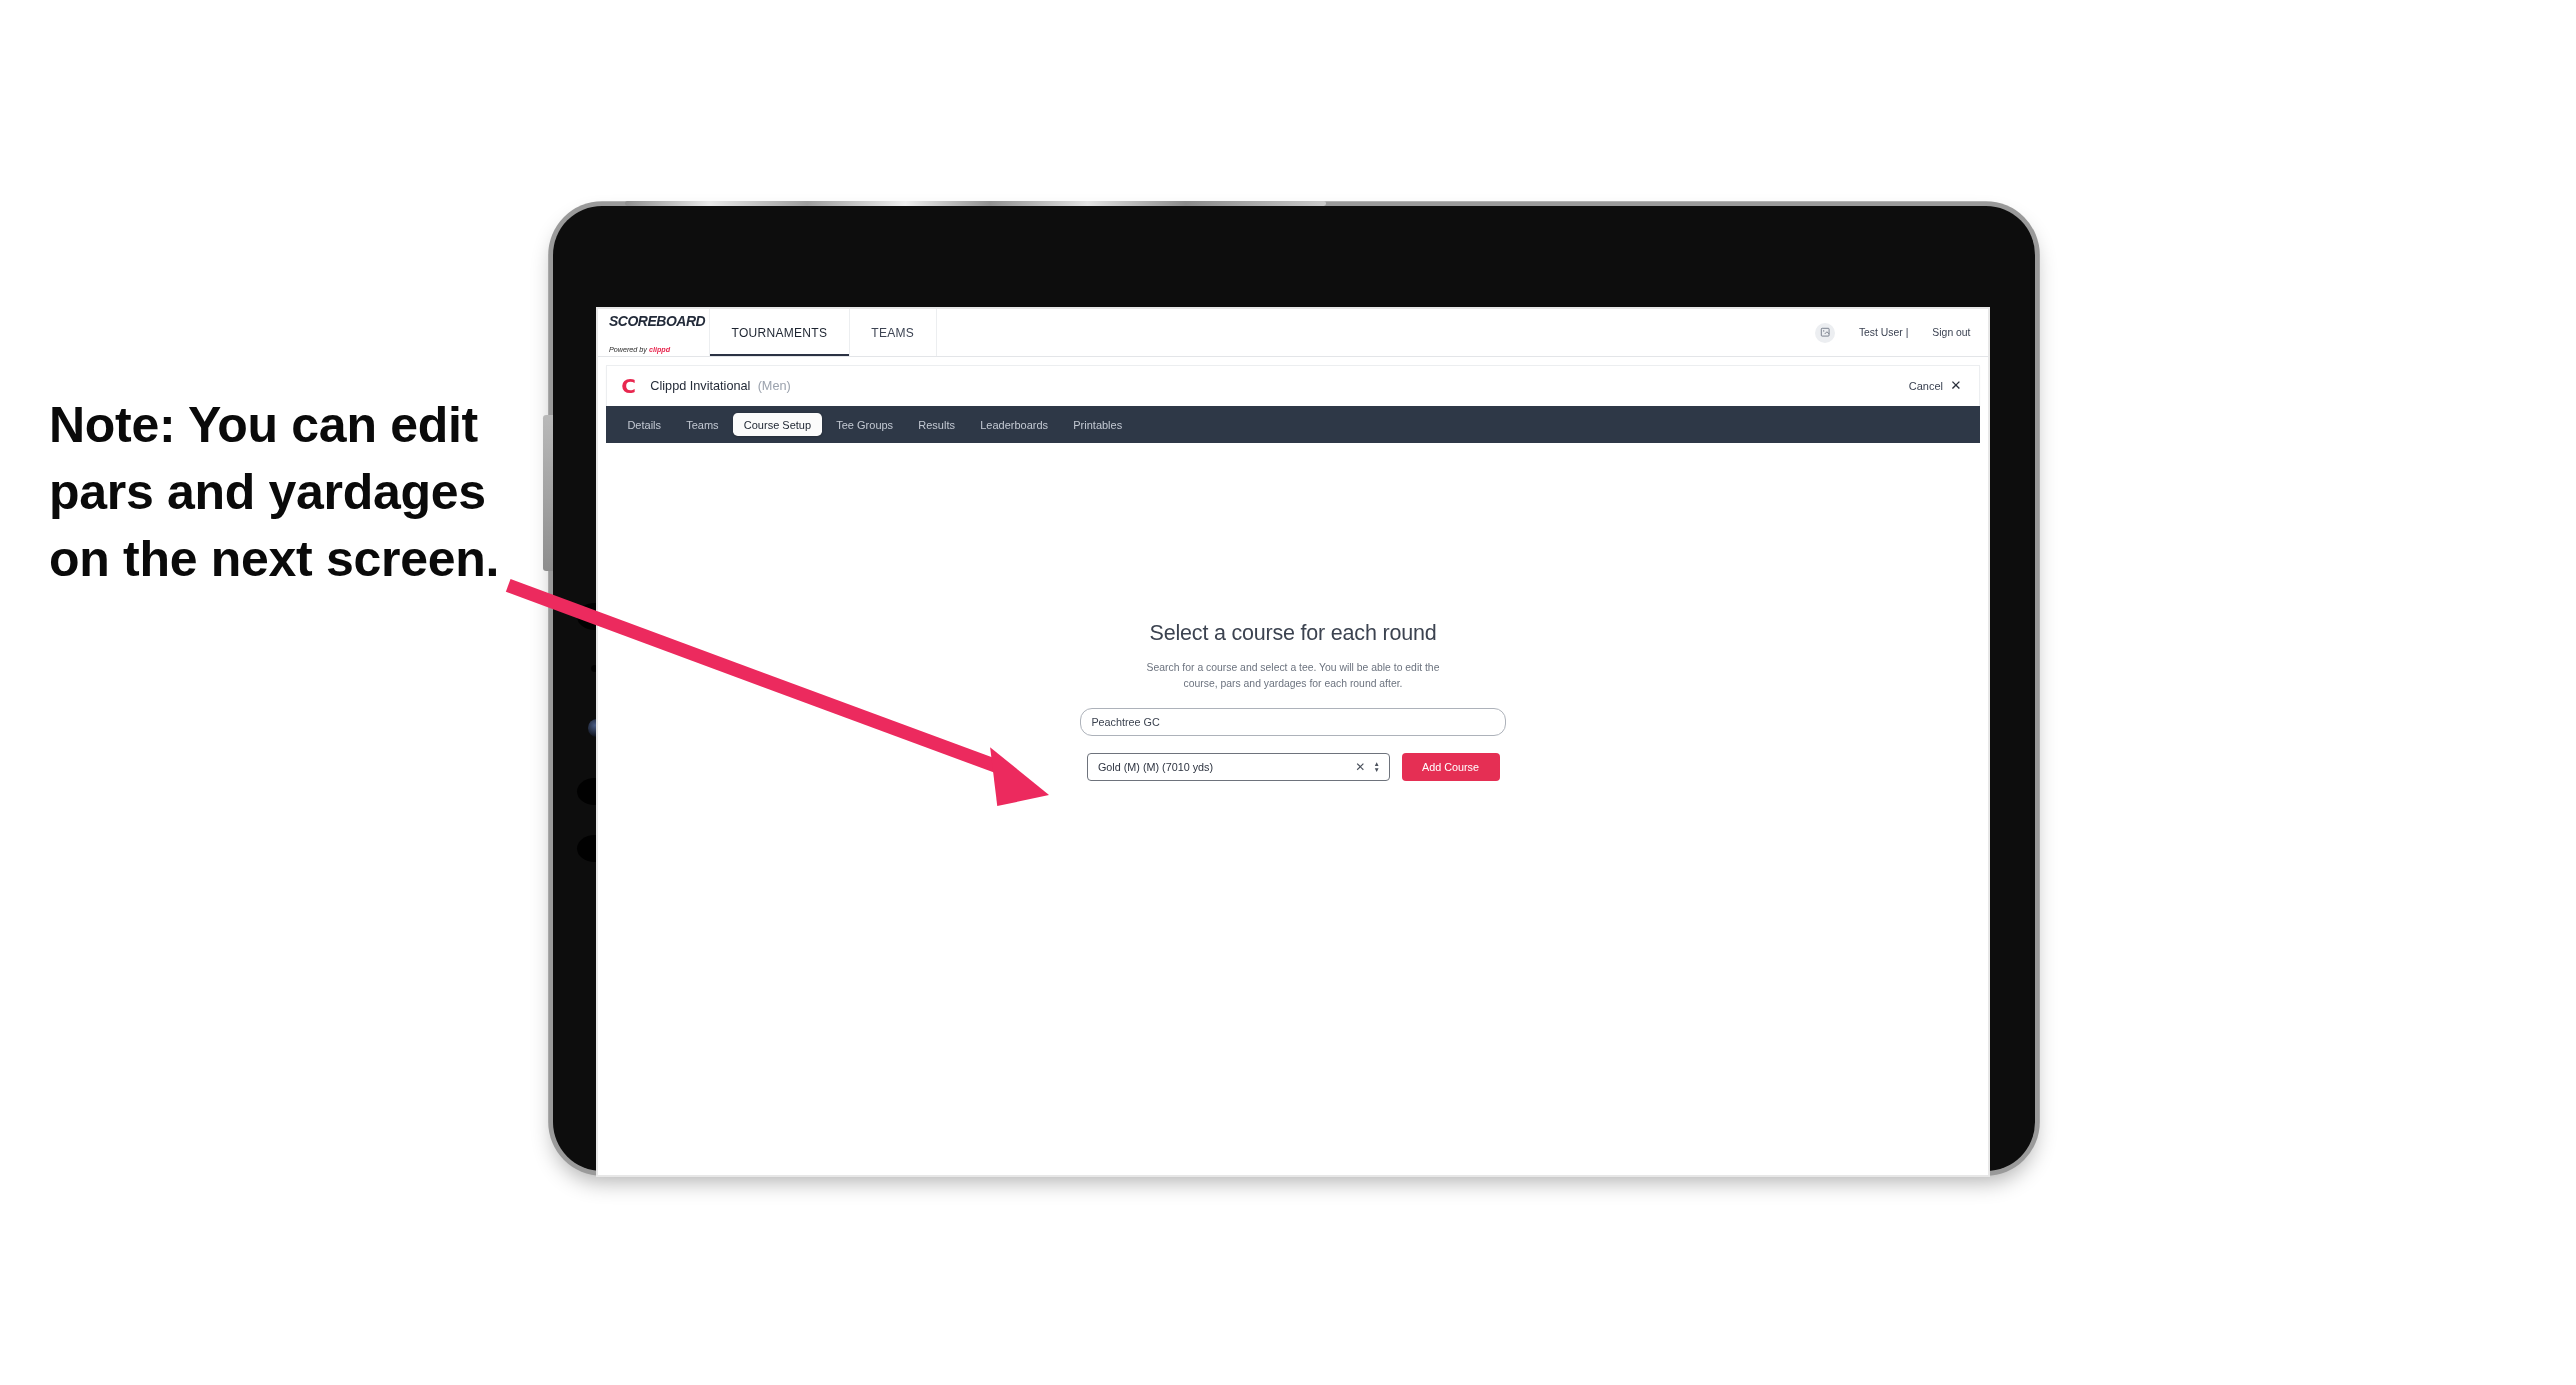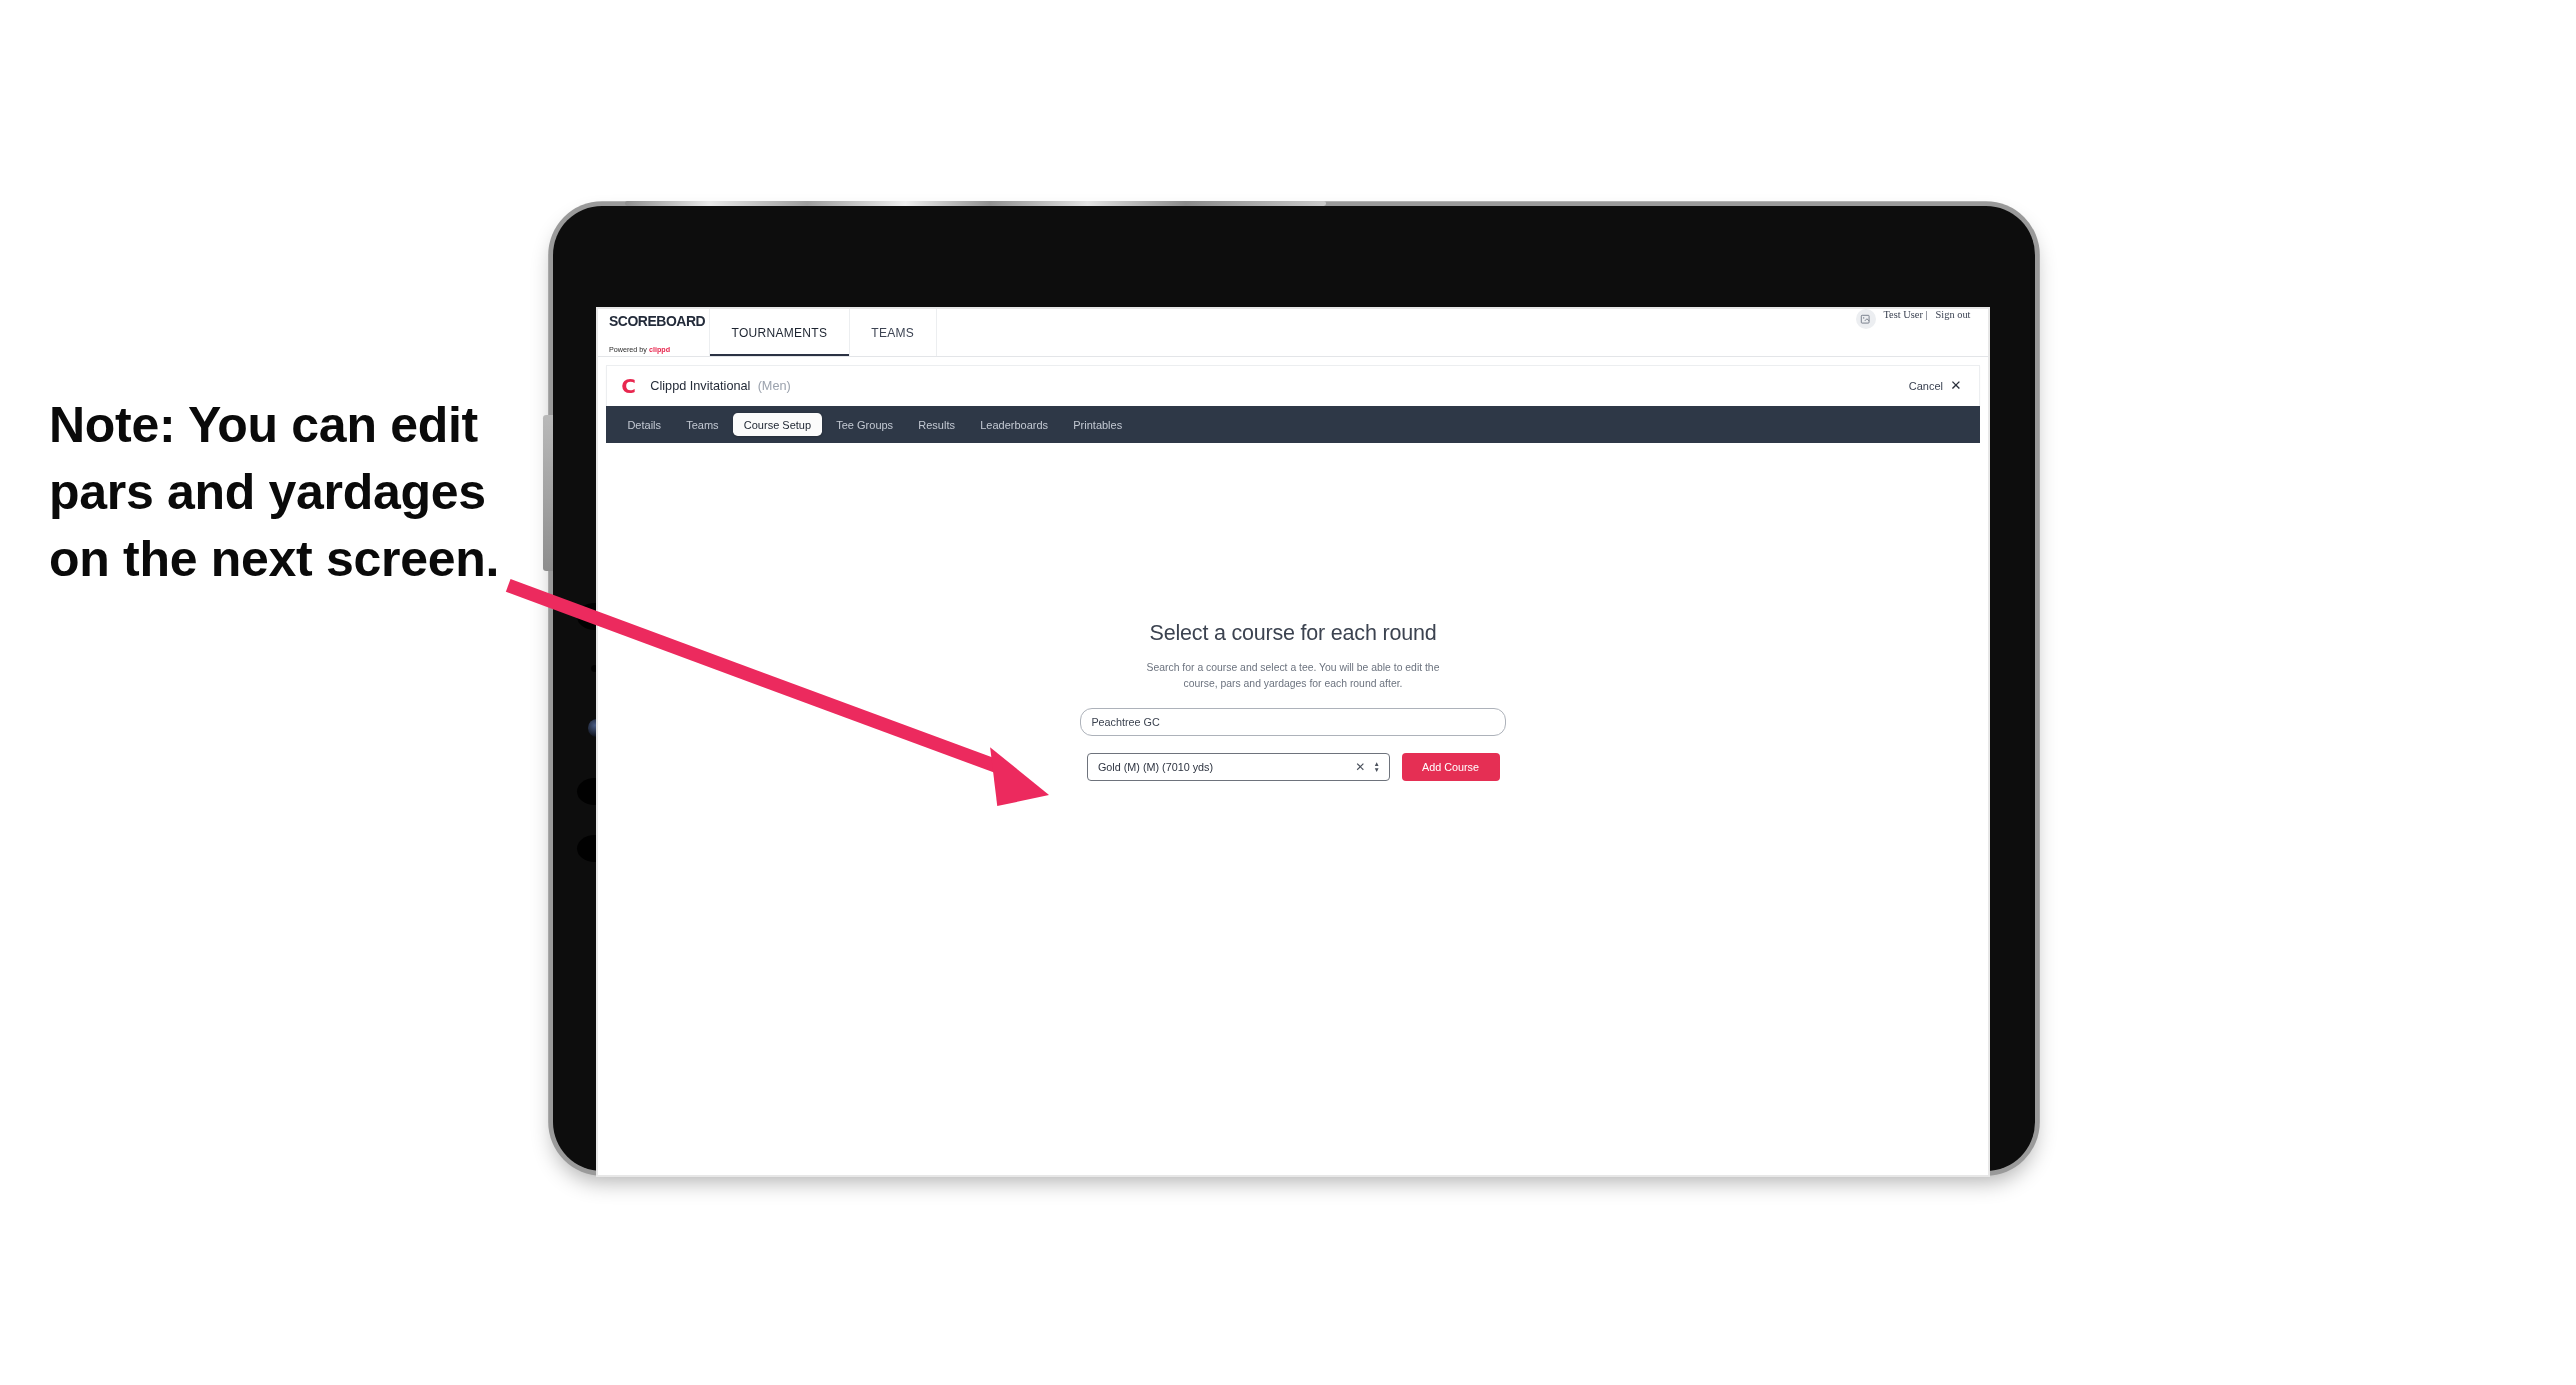--- a/index.html
+++ b/index.html
@@ -70,20 +70,21 @@
     border-bottom:0.8px solid #e3e5e8;
     display:flex;
     align-items:stretch;
     position:relative;
   }
   #brand {
     width:112px;
     display:flex; flex-direction:column; justify-content:center;
     padding-left:11px;
     border-right:0.8px solid #eceef0;
+    font-style:italic;
   }
   #brand-title {
     font-family:"Liberation Sans", sans-serif;
     font-weight:bold;
     font-size:15px;
     letter-spacing:-0.5px;
     color:#232b3a;
     transform:scaleX(0.93);
     transform-origin:left center;
   }
@@ -102,21 +103,21 @@
     cursor:pointer;
     position:relative;
   }
   .top-tab.active { color:#1d2430; }
   .top-tab.active:after {
     content:""; position:absolute; left:0; right:0; bottom:0; height:2.4px;
     background:#2b3243;
   }
   #top-spacer { flex:1; }
   #user-area {
-    display:flex; gap:8px; padding-right:17.5px;font-family:Liberation Serif, serif;
+    display:flex; align-items:center; gap:24px; padding-right:17.5px;
   }
   #avatar {
     width:20px; height:20px; border-radius:50%;
     background:#eceef1;
     display:flex; align-items:center; justify-content:center;
   }
   #avatar svg { display:block; }
   #user-name { font-size:10.4px; color:#3b4252; }
   #signout { font-size:10.4px; color:#3b4252; cursor:pointer; }
 

